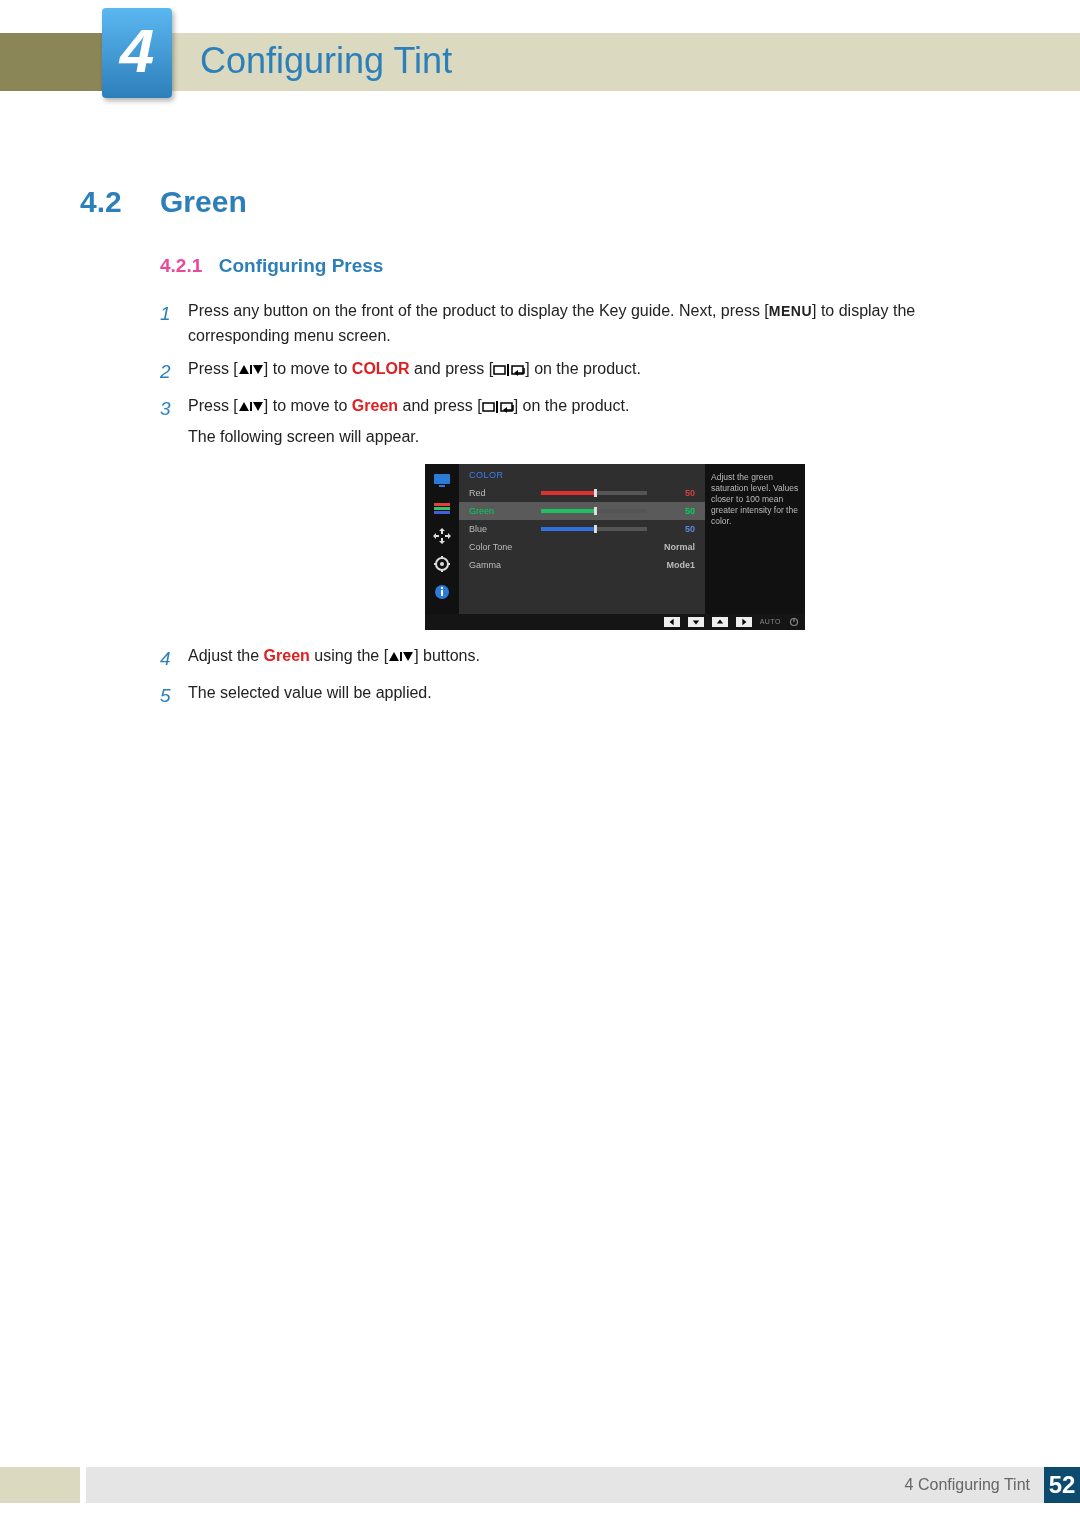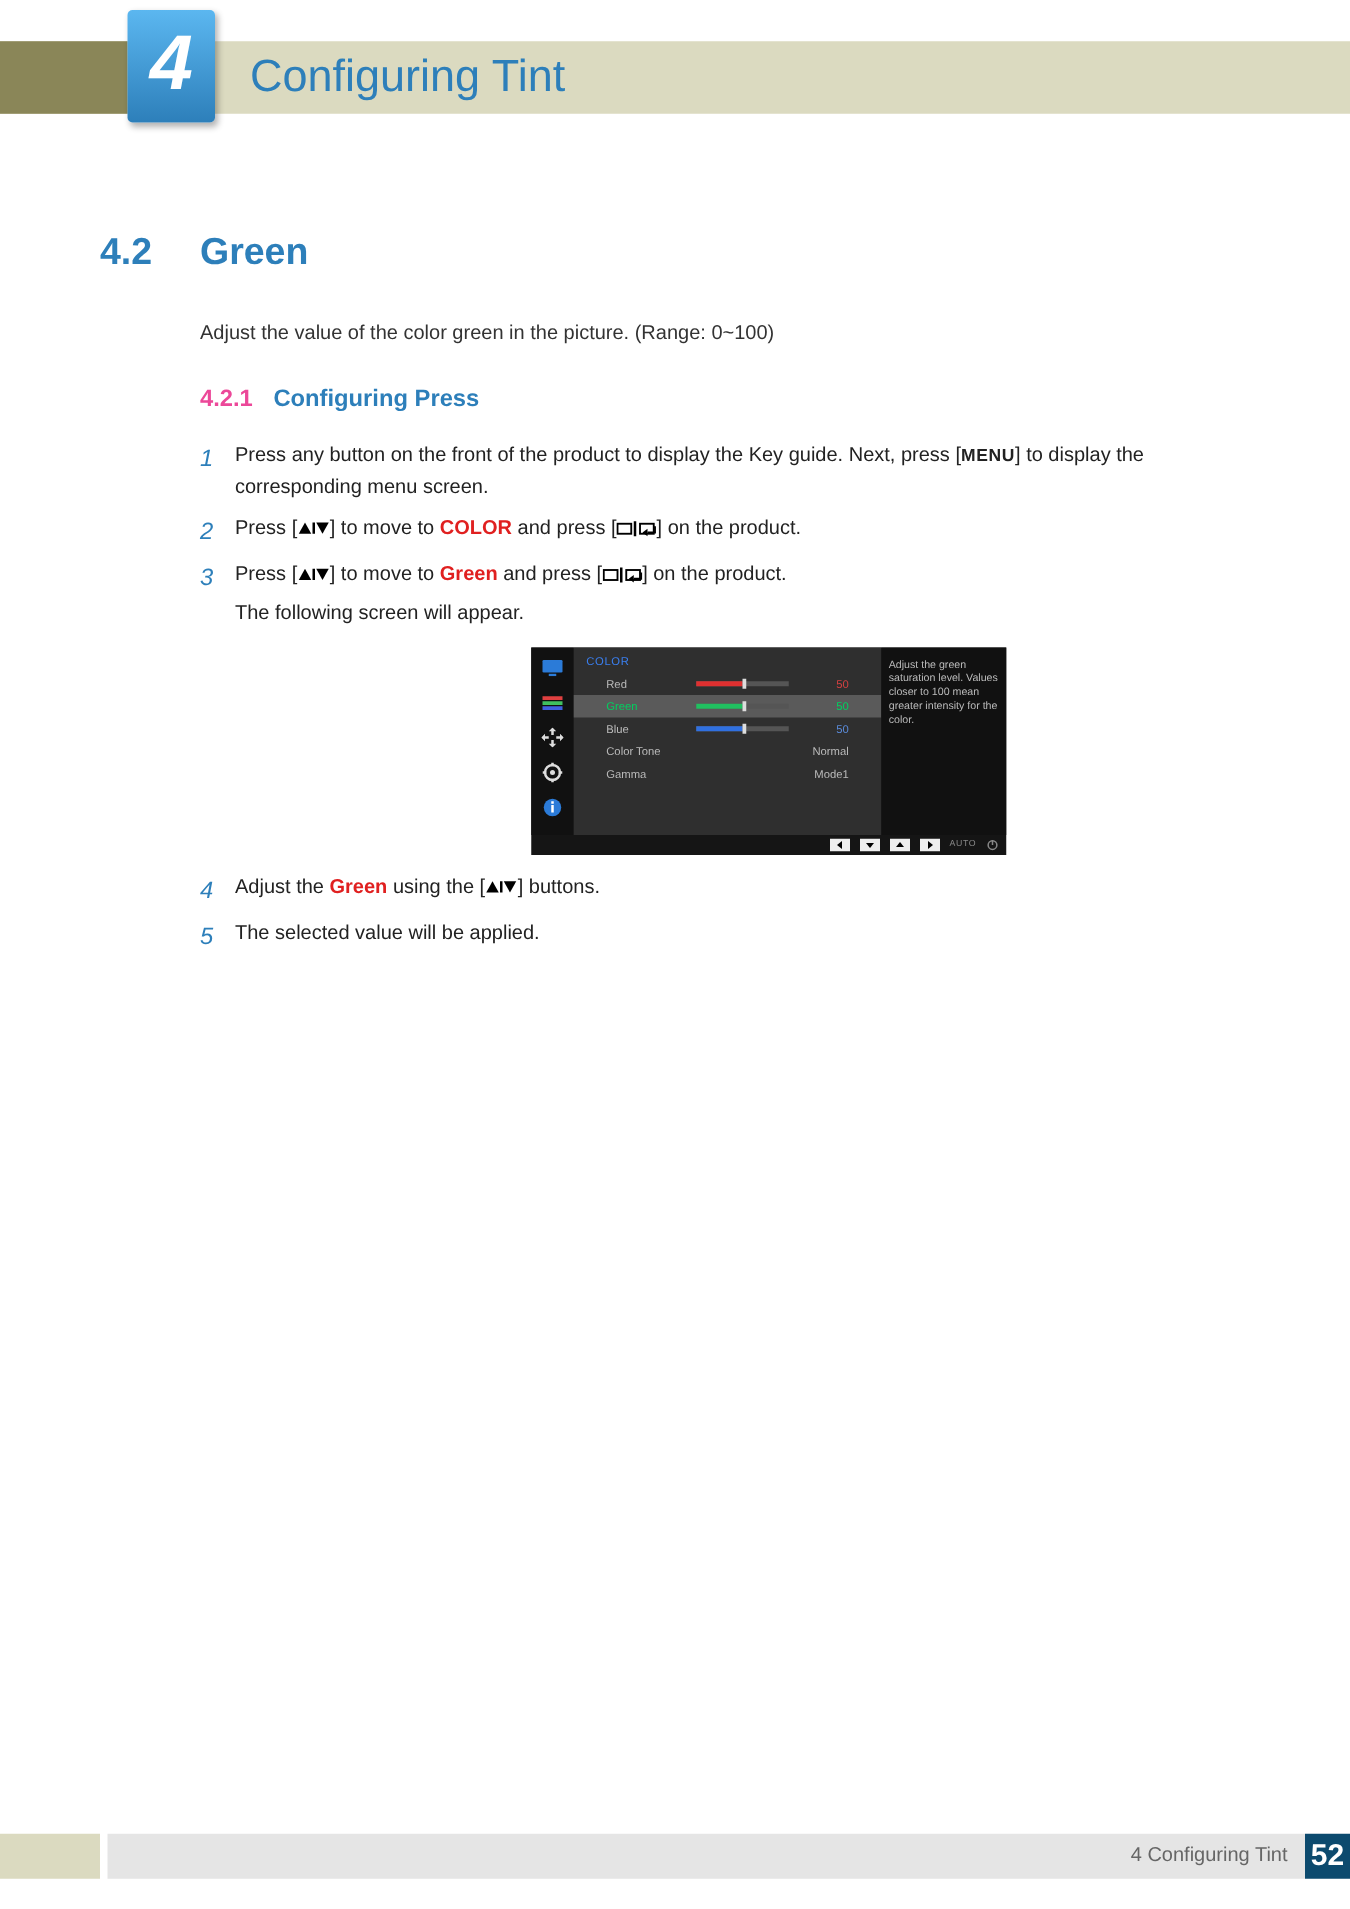--- a/index.html
+++ b/index.html
@@ -154,21 +154,21 @@
   }
   .osd-head {
     color: #3a7ff0;
     font-size: 9px;
     padding: 2px 10px 4px;
     letter-spacing: 0.5px;
   }
   .osd-row {
     display: flex;
     align-items: center;
-    padding: 2px 26px;
+    padding: 2px 10px;
     height: 18px;
     color: #bbb;
     font-size: 9px;
   }
   .osd-row.sel { background: #5a5a5a; color: #00d060; }
   .osd-row .label { width: 72px; }
   .osd-row .bar {
     flex: 1;
     height: 4px;
     position: relative;
@@ -177,21 +177,21 @@
   .bar .track {
     position: absolute; inset: 0;
     background: #555;
   }
   .bar .fill {
     position: absolute; top:0; bottom:0; left:0;
   }
   .bar .knob {
     position: absolute; top:-2px; width:3px; height:8px; background:#ddd;
   }
-  .osd-row .val { width: 40px; text-align: right; }
+  .osd-row .val { width: 40px; text-align: right; font-weight: bold; }
   .osd-side {
     width: 100px;
     background: #111;
     color: #bbb;
     font-size: 8.5px;
     padding: 8px 6px;
     line-height: 1.3;
   }
   .osd-bottom {
     height: 16px;
@@ -261,21 +261,20 @@
 <div class="chapter-badge">4</div>
 <div class="chapter-title">Configuring Tint</div>
 
 <div class="content">
 
   <div class="sec-row">
     <div class="sec-num">4.2</div>
     <div class="sec-title">Green</div>
   </div>
 
-  <p class="body-text">Adjust the value of the color green in the picture. (Range: 0~100)</p>
 
   <div class="subsec-row">
     <span class="subsec-num">4.2.1</span>
     <span class="subsec-title">Configuring Press</span>
   </div>
 
   <div class="steps">
 
     <div class="step">
       <div class="step-num">1</div>

